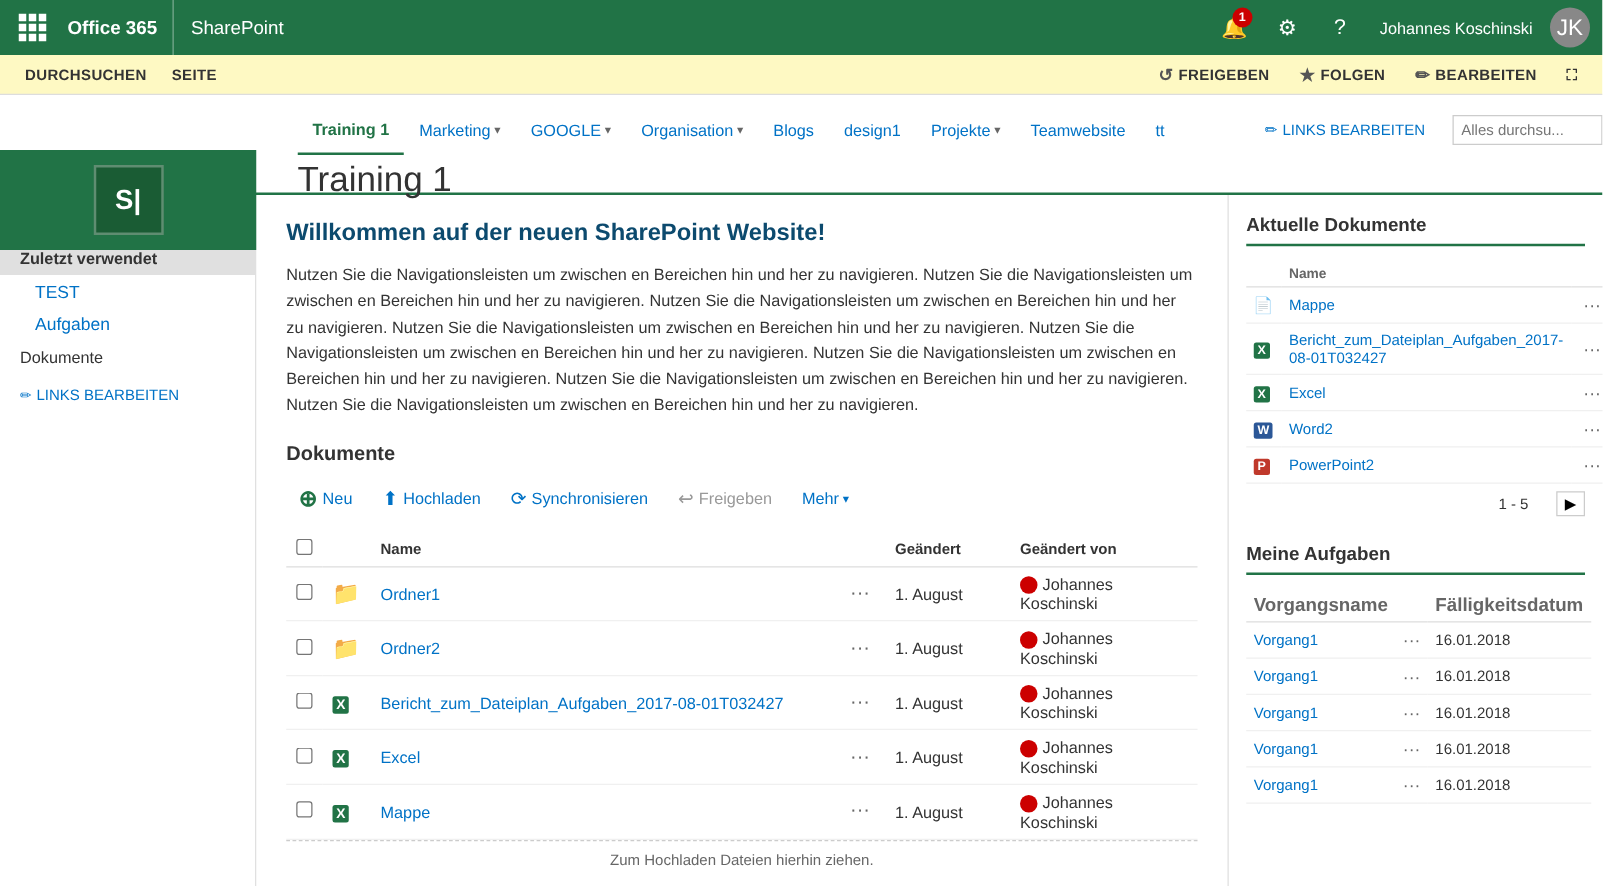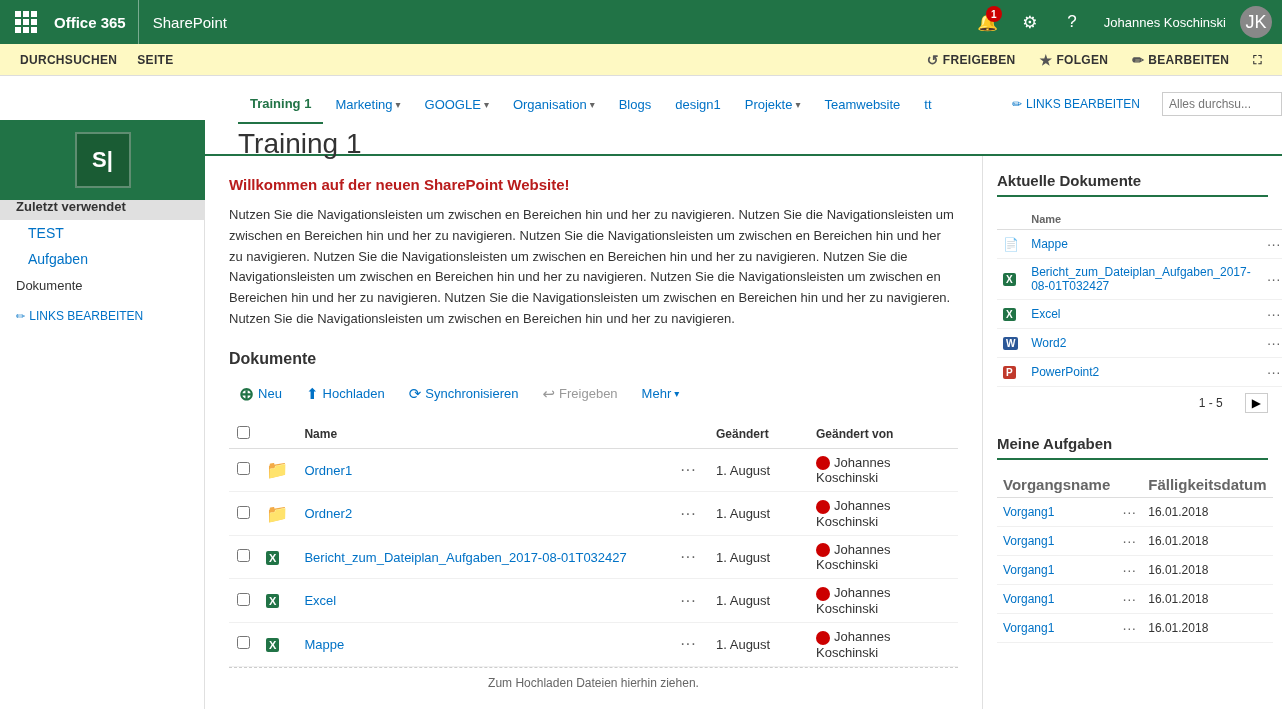--- a/index.html
+++ b/index.html
@@ -165,21 +165,21 @@
     }
 
     
     .main-content {
       flex: 1;
       padding: 20px 24px;
       overflow-x: hidden;
     }
 
     .welcome-title {
-      font-size: 15px; font-weight: 600; color: #b91c1c; margin-bottom: 12px;
+      font-size: 19px; font-weight: 600; color: #0c4a6e; margin-bottom: 12px;
     }
     .welcome-text {
       font-size: 13px; line-height: 1.6; color: #333; margin-bottom: 20px;
     }
 
     
     .docs-section-title {
       font-size: 16px; font-weight: 600; color: #333; margin-bottom: 10px;
     }
     .docs-toolbar {

